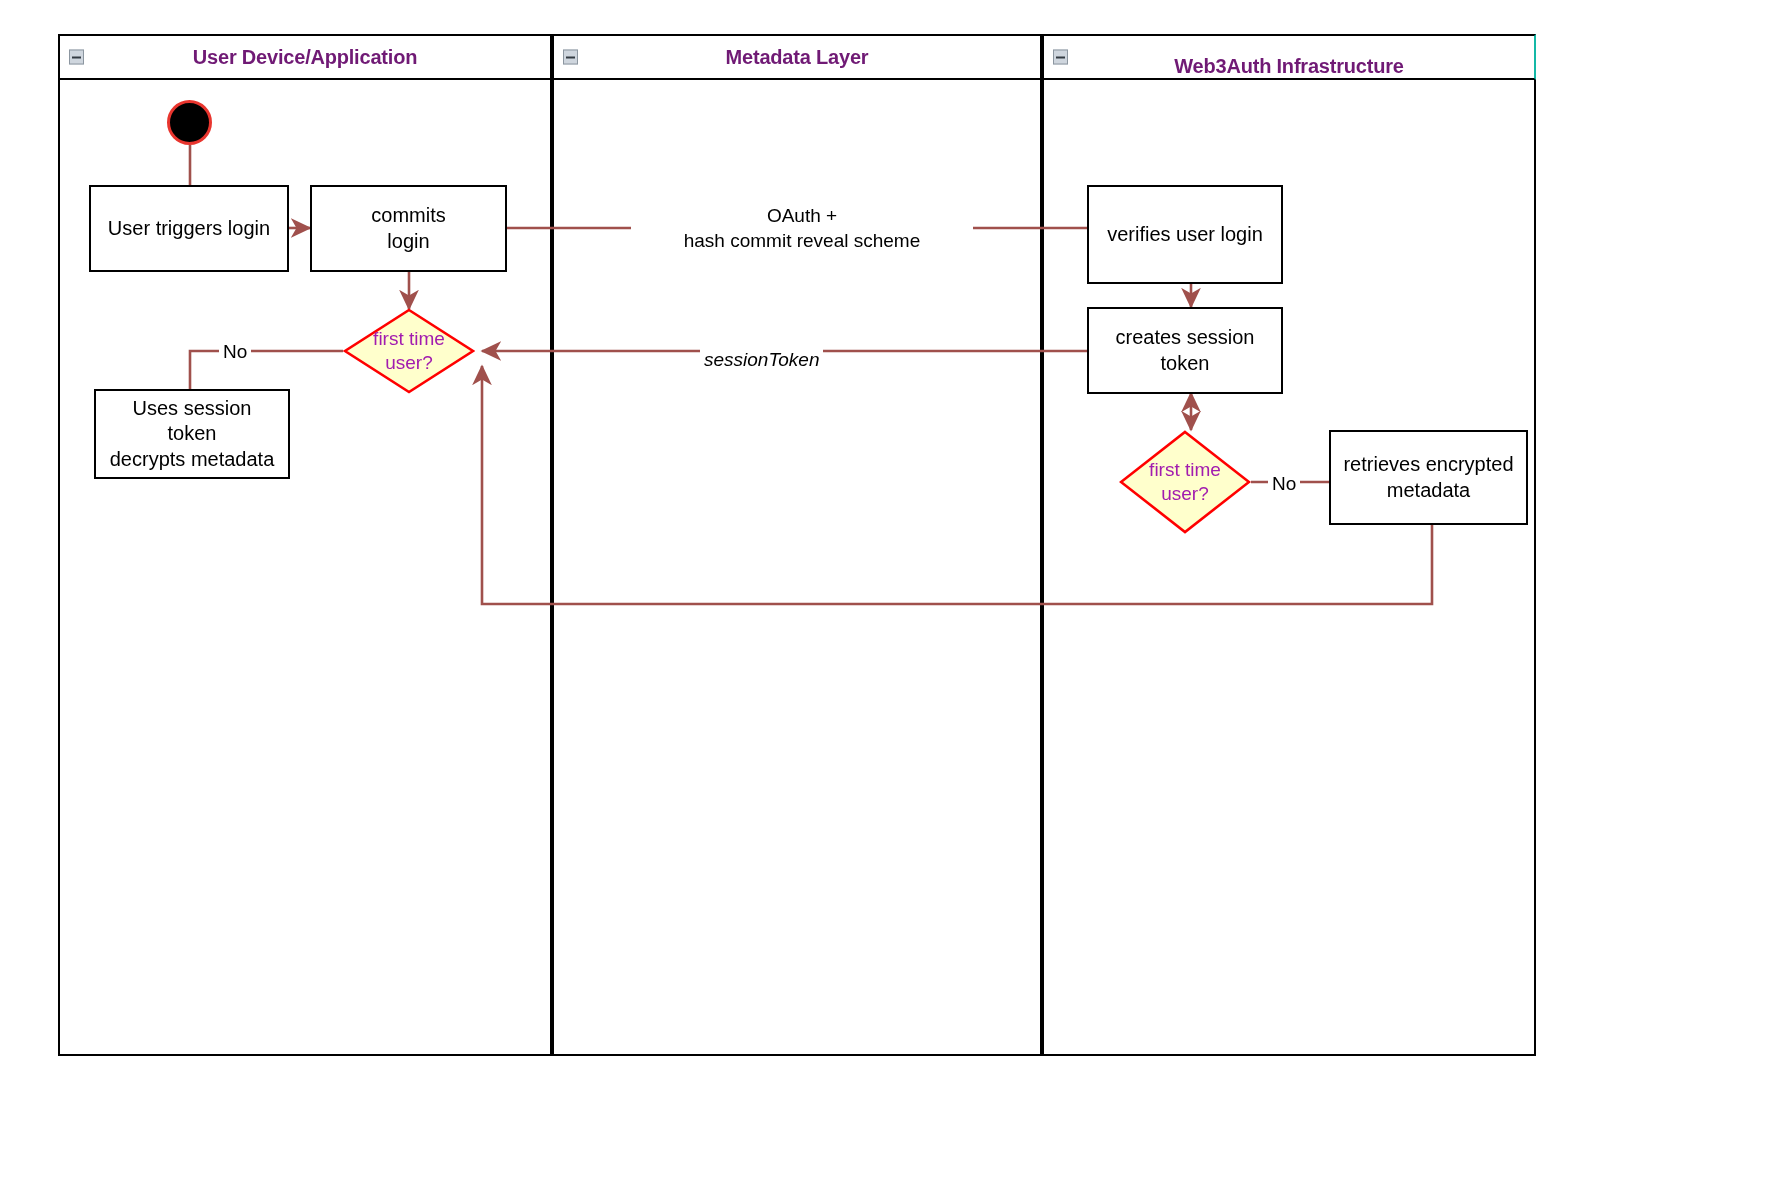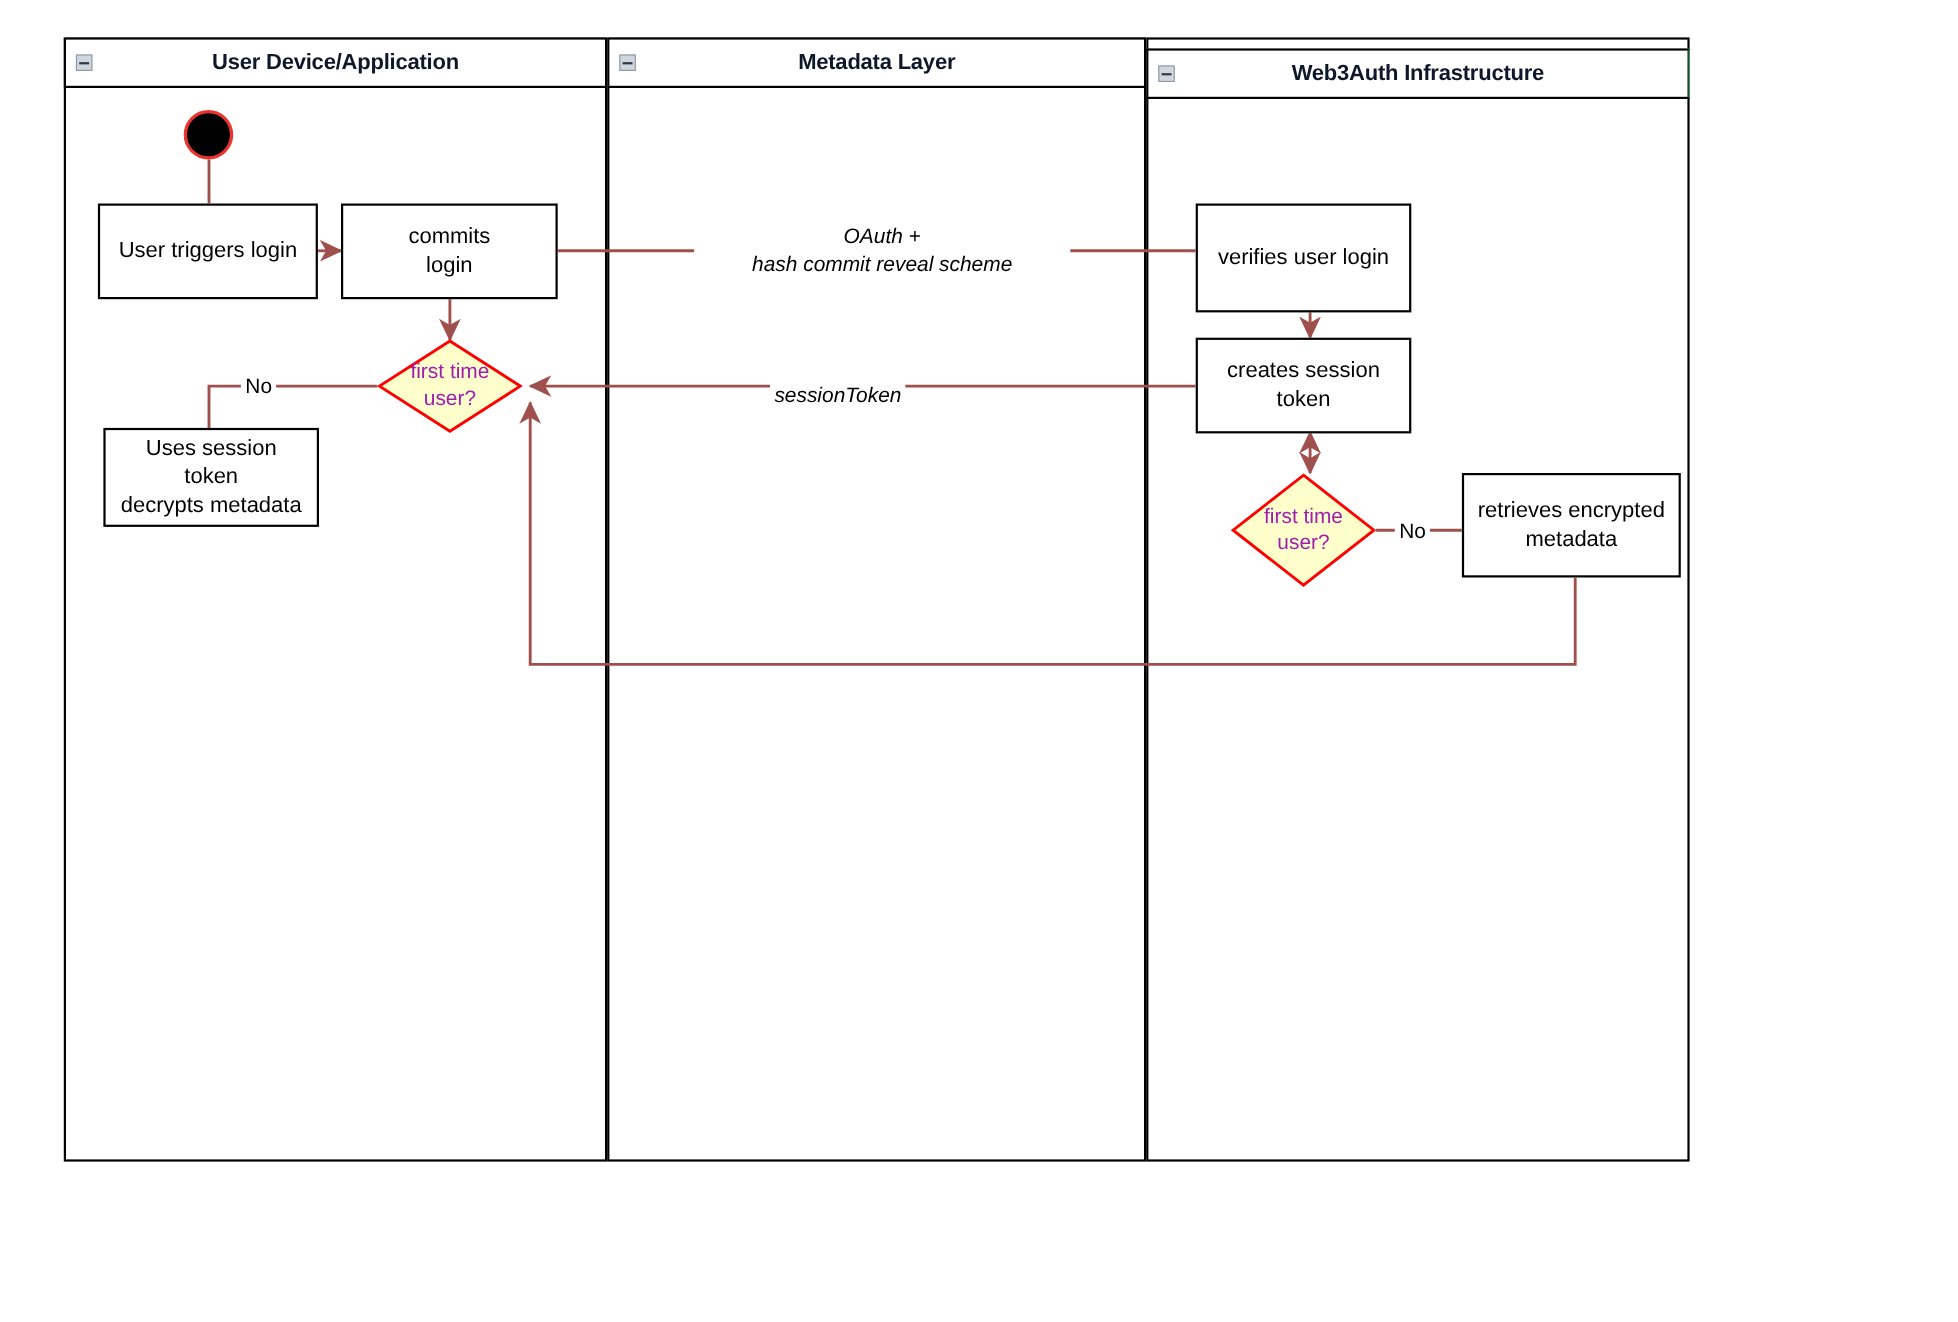--- a/index.html
+++ b/index.html
@@ -31,21 +31,21 @@
     height: 46px;
     border-bottom: 2px solid #000000;
     display: flex;
     align-items: center;
     justify-content: center;
     background: #ffffff;
   }
   .lane-title {
     font-size: 20px;
     font-weight: bold;
-    color: #0f172a;
+    color: #701a75;
     letter-spacing: -0.2px;
     white-space: nowrap;
   }
   .collapse-box {
     position: absolute;
     left: 9px;
     top: 50%;
     transform: translateY(-50%);
     width: 15px;
     height: 15px;
@@ -143,21 +143,21 @@
   <div class="lane-header" style="left:58px; top:34px; width:494px; border-left:2px solid #000; border-right:2px solid #000; border-top:2px solid #000;">
     <span class="collapse-box"></span>
     <span class="lane-title">User Device/Application</span>
   </div>
 
   <div class="lane-header" style="left:552px; top:34px; width:490px; border-left:2px solid #000; border-right:2px solid #000; border-top:2px solid #000;">
     <span class="collapse-box"></span>
     <span class="lane-title">Metadata Layer</span>
   </div>
 
-  <div class="lane-header" style="left:1042px; top:44px; width:494px; border-left:2px solid #000; border-right:2px solid #14532d; border-top:2px solid #000;">
+  <div class="lane-header" style="left:1042px; top:34px; width:494px; border-left:2px solid #000; border-right:2px solid #14b8a6; border-top:2px solid #000;align-items:flex-end;">
     <span class="collapse-box"></span>
     <span class="lane-title">Web3Auth Infrastructure</span>
   </div>
 
   <svg class="edges" viewBox="0 0 1780 1202" xmlns="http://www.w3.org/2000/svg">
     <defs>
       <marker id="arr" markerWidth="9" markerHeight="9" refX="7.4" refY="4.2" orient="auto" markerUnits="strokeWidth">
         <path d="M0,0.4 L8,4.2 L0,8 L2.2,4.2 Z" fill="#a0504c"></path>
       </marker>
       <marker id="arrStart" markerWidth="9" markerHeight="9" refX="1.0" refY="4.2" orient="auto" markerUnits="strokeWidth">
@@ -230,21 +230,21 @@
       <span>first time</span>
       <span>user?</span>
     </div>
   </div>
 
   <div class="node-box" style="left:1329px; top:430px; width:199px; height:95px; flex-direction:column;">
     <span>retrieves encrypted</span>
     <span>metadata</span>
   </div>
 
-  <div class="edge-label" style="left:631px; top:204px; width:330px; padding:0 6px;font-style:italic;">
+  <div class="edge-label" style="left:631px; top:204px; width:330px; padding:0 6px;">
     <div>OAuth +</div>
     <div>hash commit reveal scheme</div>
   </div>
 
   <div class="edge-label" style="left:700px; top:348px;font-style:italic;">
     <span>sessionToken</span>
   </div>
 
   <div class="edge-label" style="left:219px; top:340px;">
     <span>No</span>

